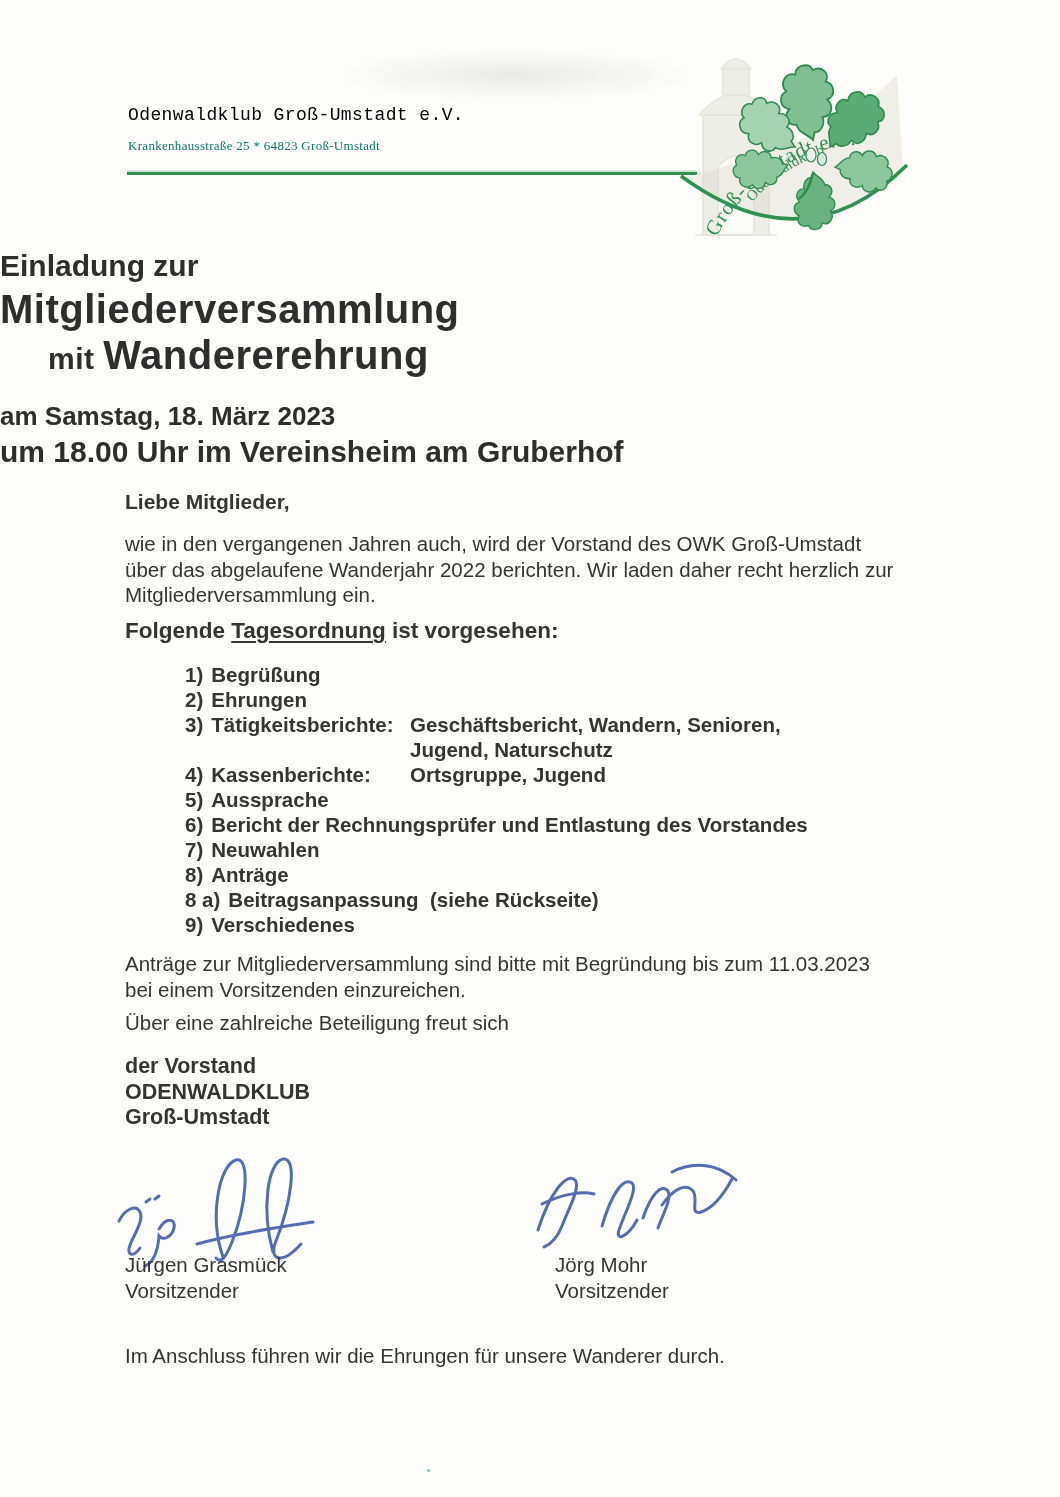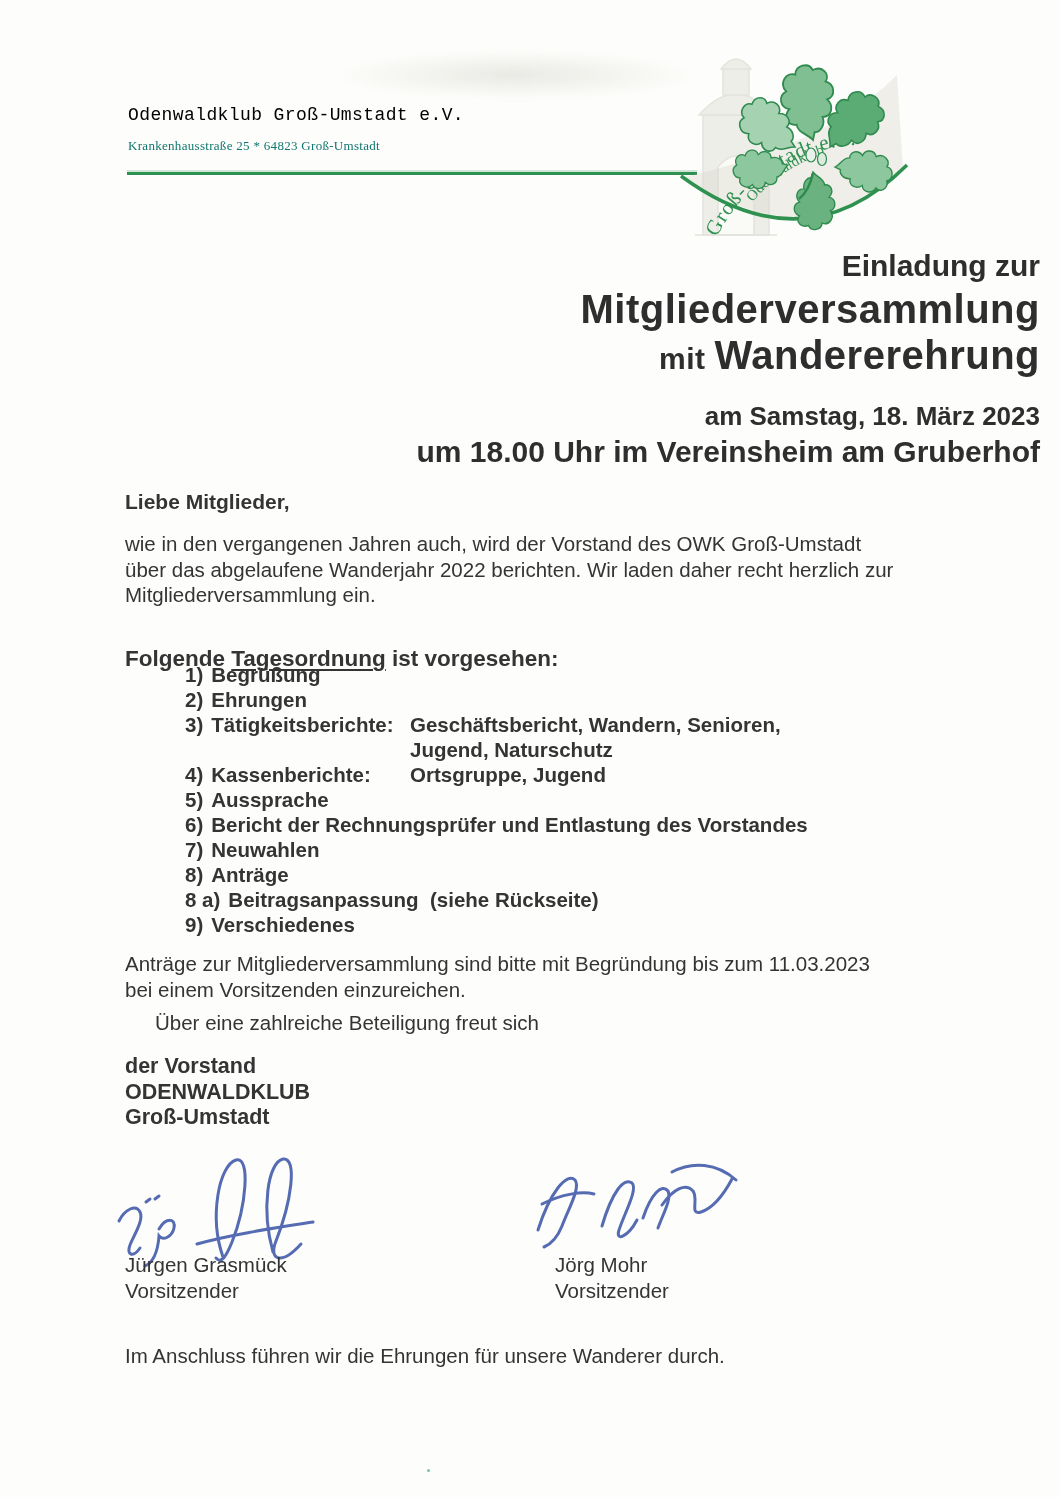--- a/index.html
+++ b/index.html
@@ -35,42 +35,42 @@
   .logo-text { font-family:"Liberation Serif", serif; fill:#2f9150; }
 
   .ghost-smudge {
     left:330px; top:50px; width:370px; height:50px;
     background:radial-gradient(ellipse at center, rgba(188,188,176,.30), rgba(255,255,255,0) 70%);
     filter:blur(2px);
   }
   .speck { left:427px; top:1469px; width:3px; height:3px; background:#58b789; border-radius:50%; opacity:.8; }
 
   
-  .title-block { left:0; top:246px; width:1040px; text-align:right; font-weight:bold; color:#2e2e2e; }
+  .title-block { left:0; top:246px; width:1040px; text-align:left; font-weight:bold; color:#2e2e2e; }
   .t1 { font-size:30px; line-height:40px; }
   .t2 { font-size:40px; line-height:46px; letter-spacing:.5px; }
   .t3 { font-size:40px; line-height:46px; letter-spacing:.5px;margin-left:48px; }
   .t3 .small { font-size:30px; }
   .t-date { font-size:26px; line-height:36px; margin-top:16px; }
   .t-venue { font-size:30px; line-height:36px; }
 
   
   .salutation { left:125px; top:490px; font-size:21px; font-weight:bold; }
   .intro { left:125px; top:531px; font-size:20.5px; line-height:25.5px; }
-  .agenda-heading { left:125px; top:618px; font-size:22.5px; font-weight:bold;margin-top:28px; }
+  .agenda-heading { left:125px; top:618px; font-size:22.5px; font-weight:bold; }
   .agenda-heading .u { text-decoration:underline; text-decoration-thickness:2px; text-underline-offset:3px; }
 
   .agenda-list { left:185px; top:662px; font-size:20.5px; font-weight:bold; line-height:25px; }
   .agenda-row { position:relative; height:25px; white-space:nowrap; }
   .a-num { display:inline-block; margin-right:8px; }
   .a-label { white-space:pre; }
   .a-detail { position:absolute; left:225px; top:0; white-space:pre; }
 
   .antraege { left:125px; top:951px; font-size:20.5px; line-height:26px; }
-  .participation { left:125px; top:1011px; font-size:20.5px;margin-left:30px; }
+  .participation { left:125px; top:1011px; font-size:20.5px; }
   .board { left:125px; top:1054px; font-size:21.5px; font-weight:bold; line-height:25.5px; }
 
   .sig-block { font-size:20.5px; line-height:26px; }
   .sig-left-text  { left:125px; top:1252px; }
   .sig-right-text { left:555px; top:1252px; }
   .sig-svg { pointer-events:none; }
   .sig-svg-left  { left:105px; top:1145px; width:230px; height:135px; }
   .sig-svg-right { left:520px; top:1150px; width:240px; height:110px; }
 
   .footer-note { left:125px; top:1344px; font-size:20.5px; }

